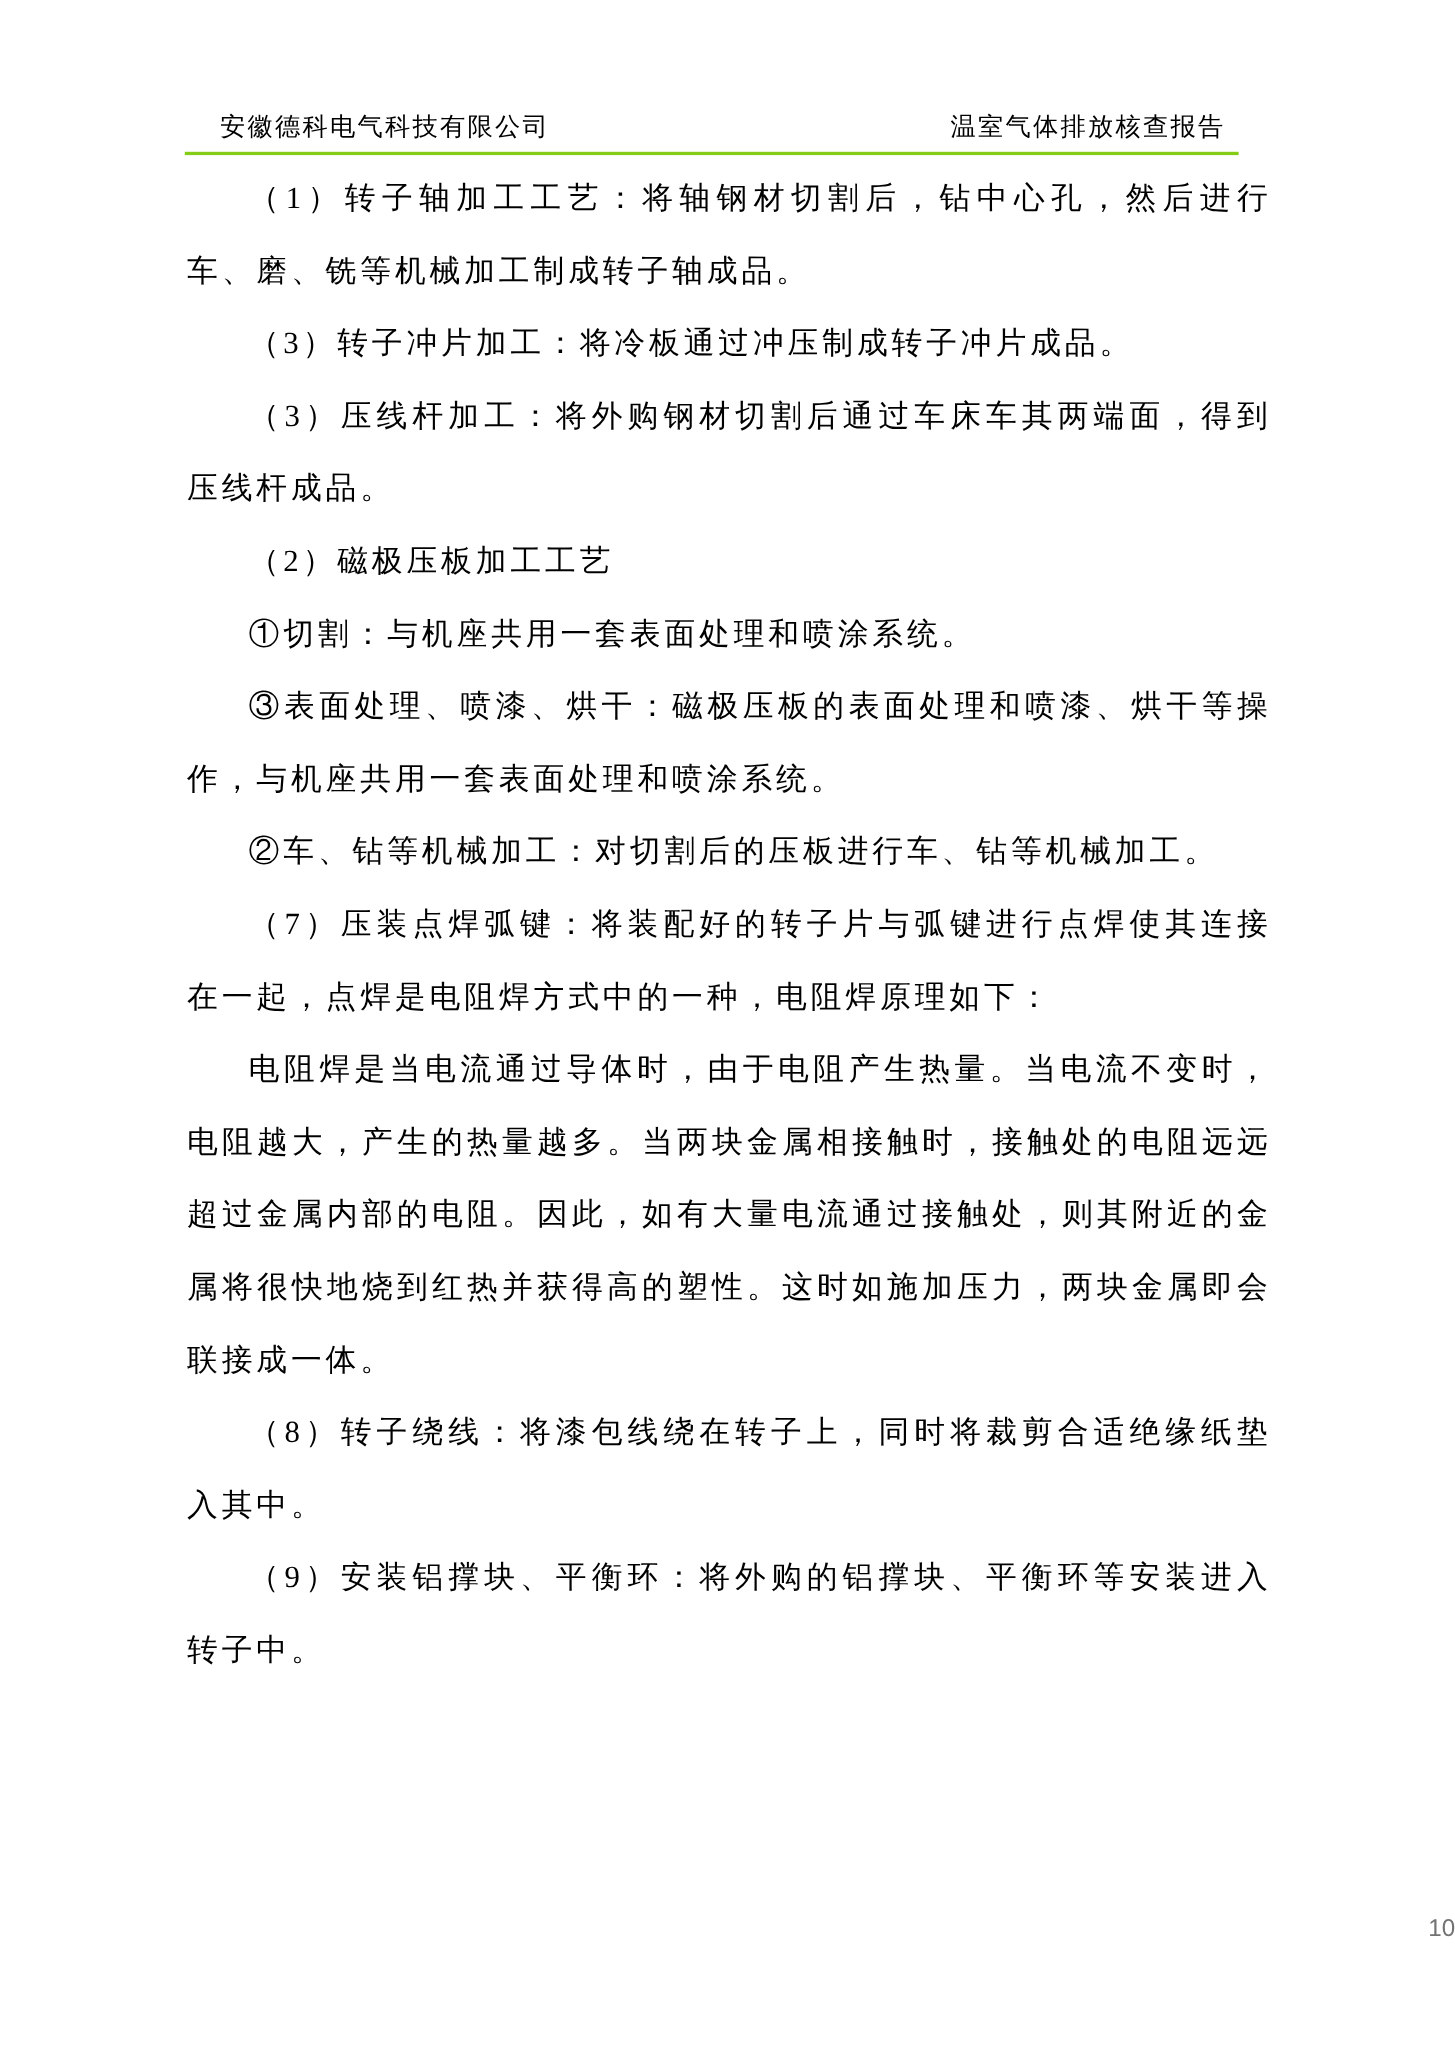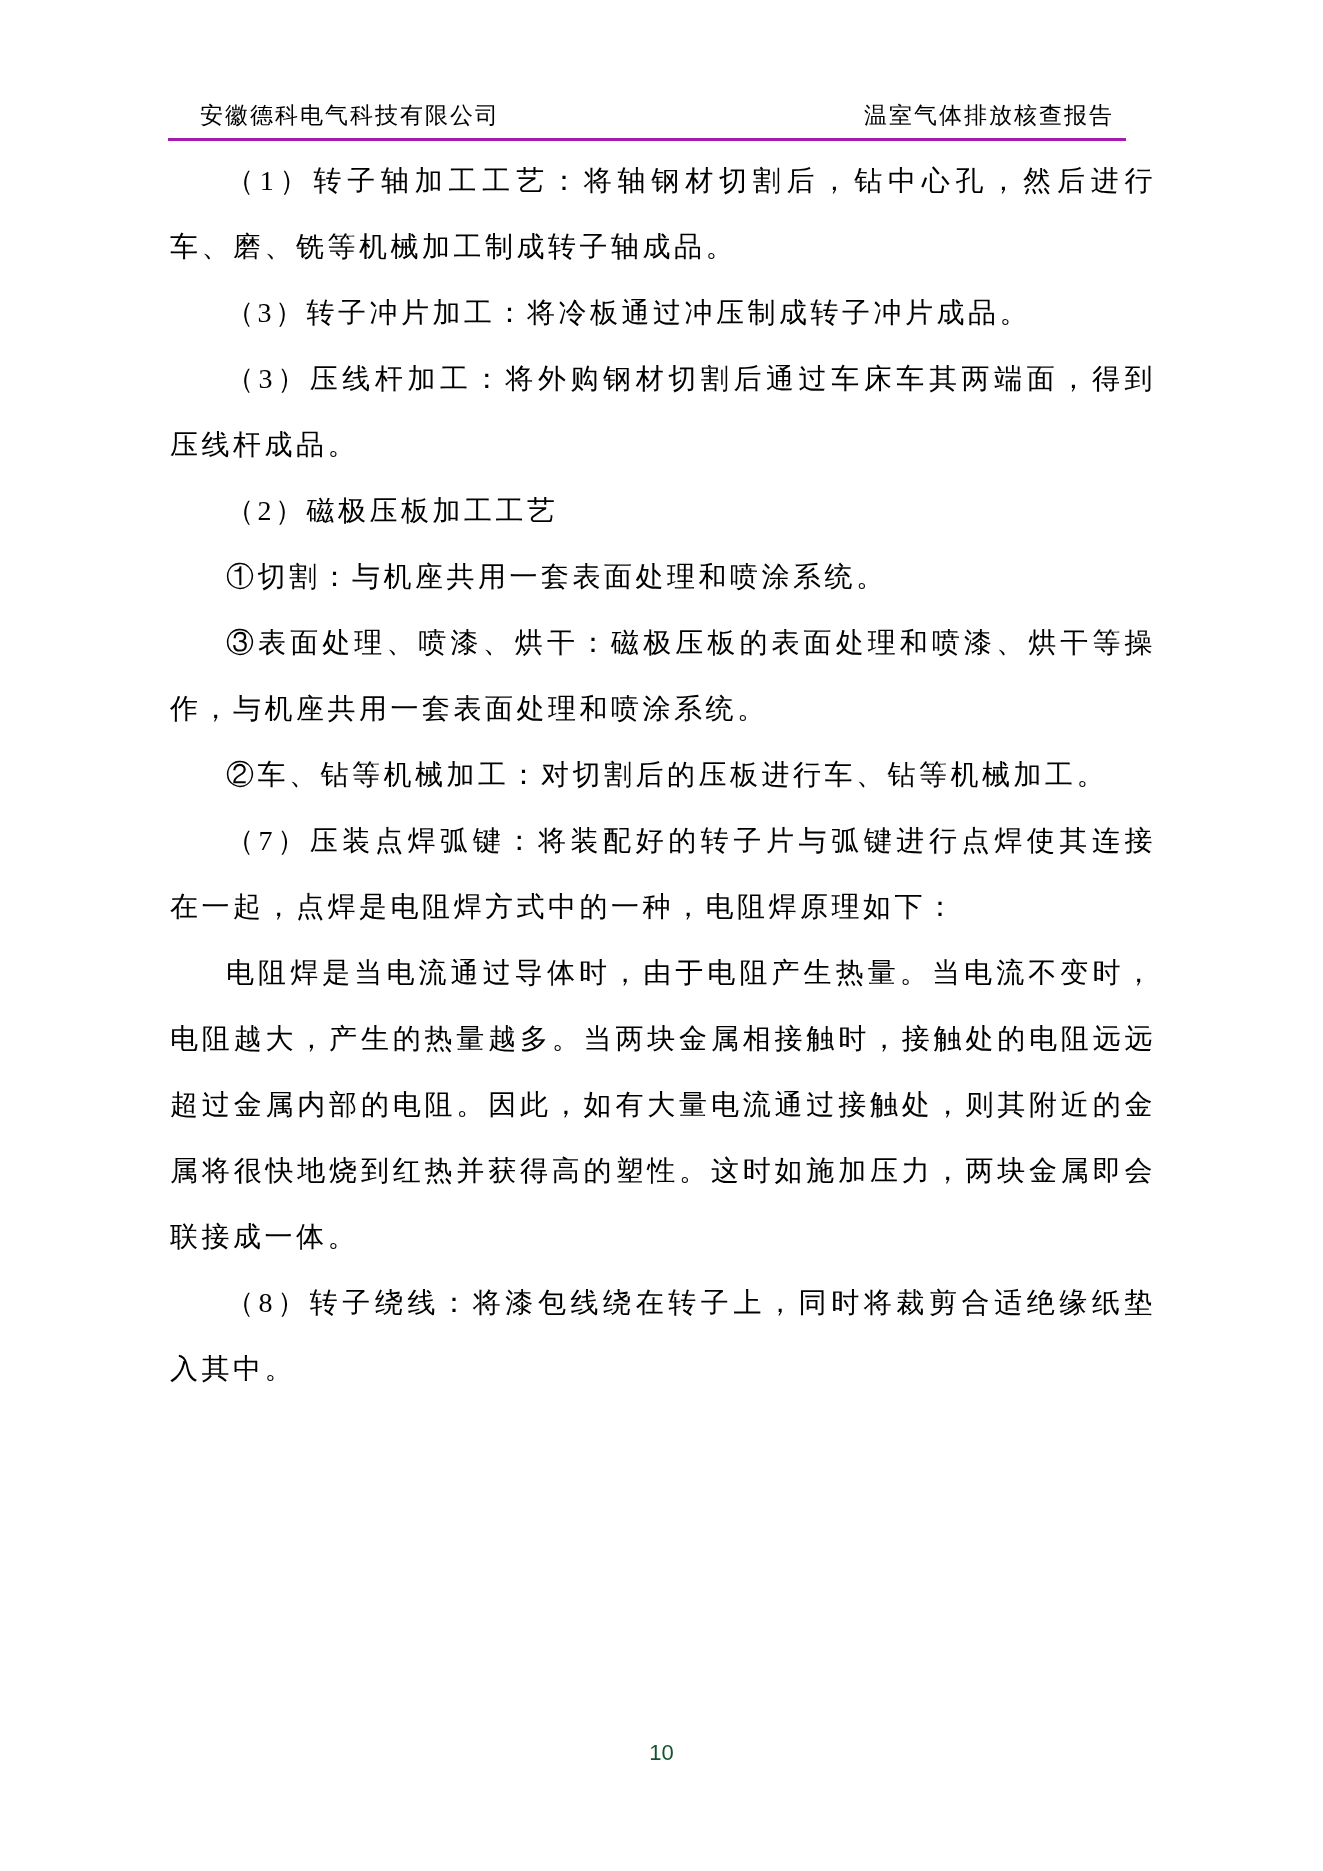--- a/index.html
+++ b/index.html
@@ -18,21 +18,21 @@
     position: absolute;
     left: 168px;
     top: 100px;
     width: 958px;
     display: flex;
     justify-content: space-between;
     align-items: flex-end;
     font-size: 23px;
     letter-spacing: 2px;
     padding-bottom: 7px;
-    border-bottom: 3px solid #a21caf;
+    border-bottom: 3px solid #84cc16;
   }
   .header .h-left { margin-left: 32px; }
   .header .h-right { margin-right: 12px; }
   .content {
     position: absolute;
     left: 170px;
     top: 148px;
     width: 986px;
     font-size: 28px;
     line-height: 66px;
@@ -42,25 +42,25 @@
   }
   .content p {
     text-indent: 2em;
     margin: 0;
   }
   .footer {
     position: absolute;
     left: 0;
     top: 1740px;
     width: 100%;
-    text-align: center;
+    text-align: right;
     font-family: "Liberation Sans", "DejaVu Sans", sans-serif;
     font-size: 22px;
     letter-spacing: 0;
-    color: #14532d;
+    color: #737373;
   }
 </style>
 </head>
 <body>
 
 <div class="page">
 
   <div class="header">
     <span class="h-left">安徽德科电气科技有限公司</span>
     <span class="h-right">温室气体排放核查报告</span>
@@ -70,19 +70,20 @@
     <p>（1）转子轴加工工艺：将轴钢材切割后，钻中心孔，然后进行车、磨、铣等机械加工制成转子轴成品。</p>
     <p>（3）转子冲片加工：将冷板通过冲压制成转子冲片成品。</p>
     <p>（3）压线杆加工：将外购钢材切割后通过车床车其两端面，得到压线杆成品。</p>
     <p>（2）磁极压板加工工艺</p>
     <p>①切割：与机座共用一套表面处理和喷涂系统。</p>
     <p>③表面处理、喷漆、烘干：磁极压板的表面处理和喷漆、烘干等操作，与机座共用一套表面处理和喷涂系统。</p>
     <p>②车、钻等机械加工：对切割后的压板进行车、钻等机械加工。</p>
     <p>（7）压装点焊弧键：将装配好的转子片与弧键进行点焊使其连接在一起，点焊是电阻焊方式中的一种，电阻焊原理如下：</p>
     <p>电阻焊是当电流通过导体时，由于电阻产生热量。当电流不变时，电阻越大，产生的热量越多。当两块金属相接触时，接触处的电阻远远超过金属内部的电阻。因此，如有大量电流通过接触处，则其附近的金属将很快地烧到红热并获得高的塑性。这时如施加压力，两块金属即会联接成一体。</p>
     <p>（8）转子绕线：将漆包线绕在转子上，同时将裁剪合适绝缘纸垫入其中。</p>
+    <p>（9）安装铝撑块、平衡环：将外购的铝撑块、平衡环等安装进入转子中。</p>
   </div>
 
   <div class="footer">
     <span>10</span>
   </div>
 
 </div>
 
 </body></html>

